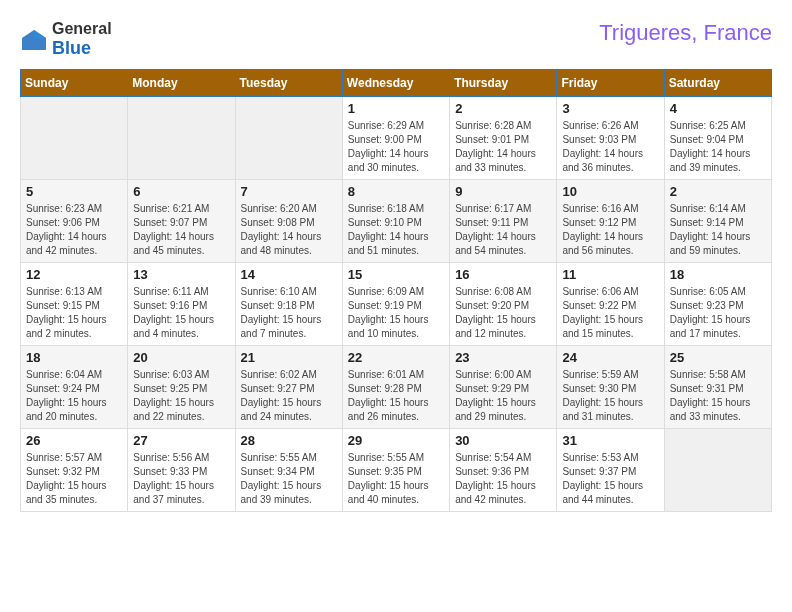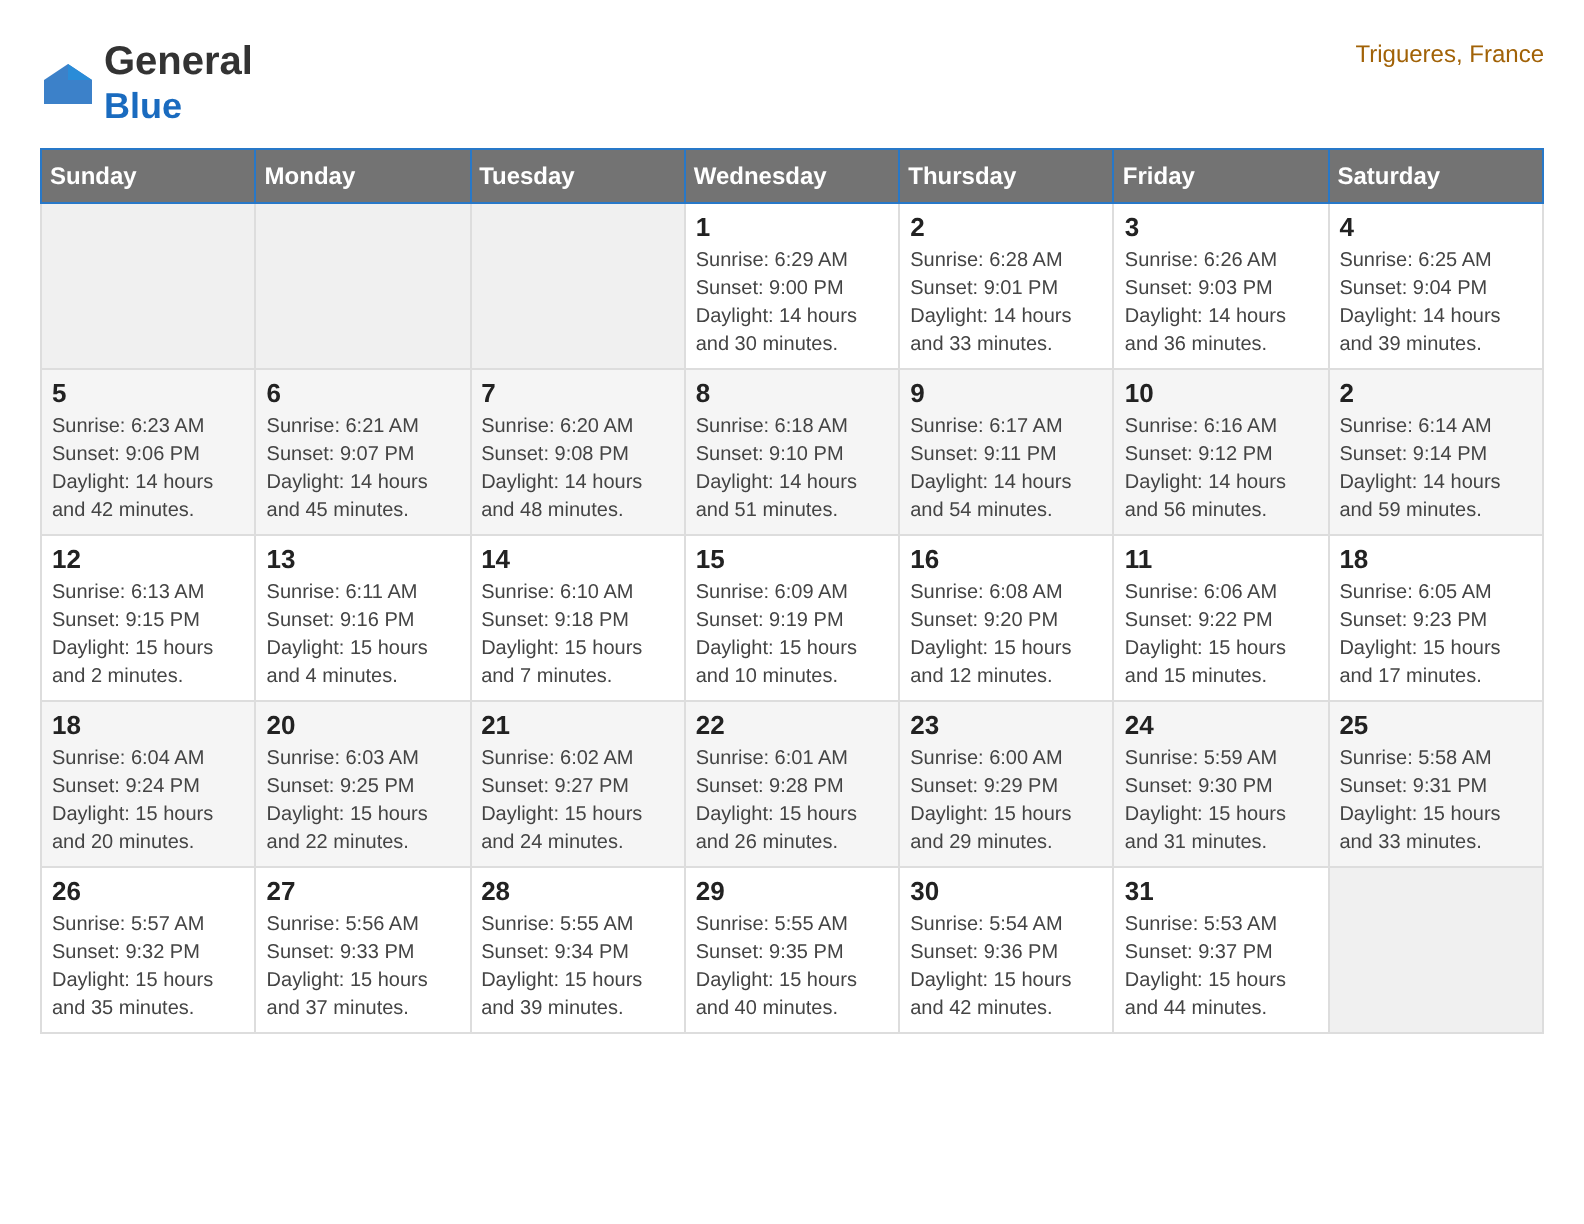--- a/index.html
+++ b/index.html
@@ -27,30 +27,30 @@
     }
     .title-block {
       text-align: right;
     }
     .main-title {
       font-size: 36px;
       font-weight: bold;
       color: #333;
     }
     .subtitle {
-      font-size: 12px;
-      color: #a16207;
+      font-size: 22px;
+      color: #8b5cf6;
     }
     table {
       width: 100%;
       border-collapse: collapse;
       font-size: 11px;
     }
     thead tr {
-      background: #737373;
+      background: #a16207;
       color: #fff;
     }
     thead th {
       padding: 6px 4px;
       text-align: left;
       font-size: 12px;
       font-weight: bold;
       border: 1px solid #2878c8;
     }
     tbody tr {
@@ -86,21 +86,21 @@
 </head>
 <body>
 
 <div class="header">
   <div class="logo">
     <svg class="logo-icon" viewBox="0 0 28 24" xmlns="http://www.w3.org/2000/svg">
       <polygon points="14,2 26,10 26,22 2,22 2,10" fill="#1a6bbf" opacity="0.85"></polygon>
       <polygon points="14,2 26,10 14,10" fill="#2a8cd8"></polygon>
     </svg>
     <div>
-      <span style="font-size:20px;font-weight:bold;color:#333;">General</span><br>
+      <span style="font-size:16px;font-weight:bold;color:#333;">General</span><br>
       <span style="font-size:18px;font-weight:bold;color:#1a6bbf;margin-top:28px;">Blue</span>
     </div>
   </div>
   <div class="title-block">
     <div class="subtitle">Trigueres, France</div>
   </div>
 </div>
 
 <table>
   <thead>

